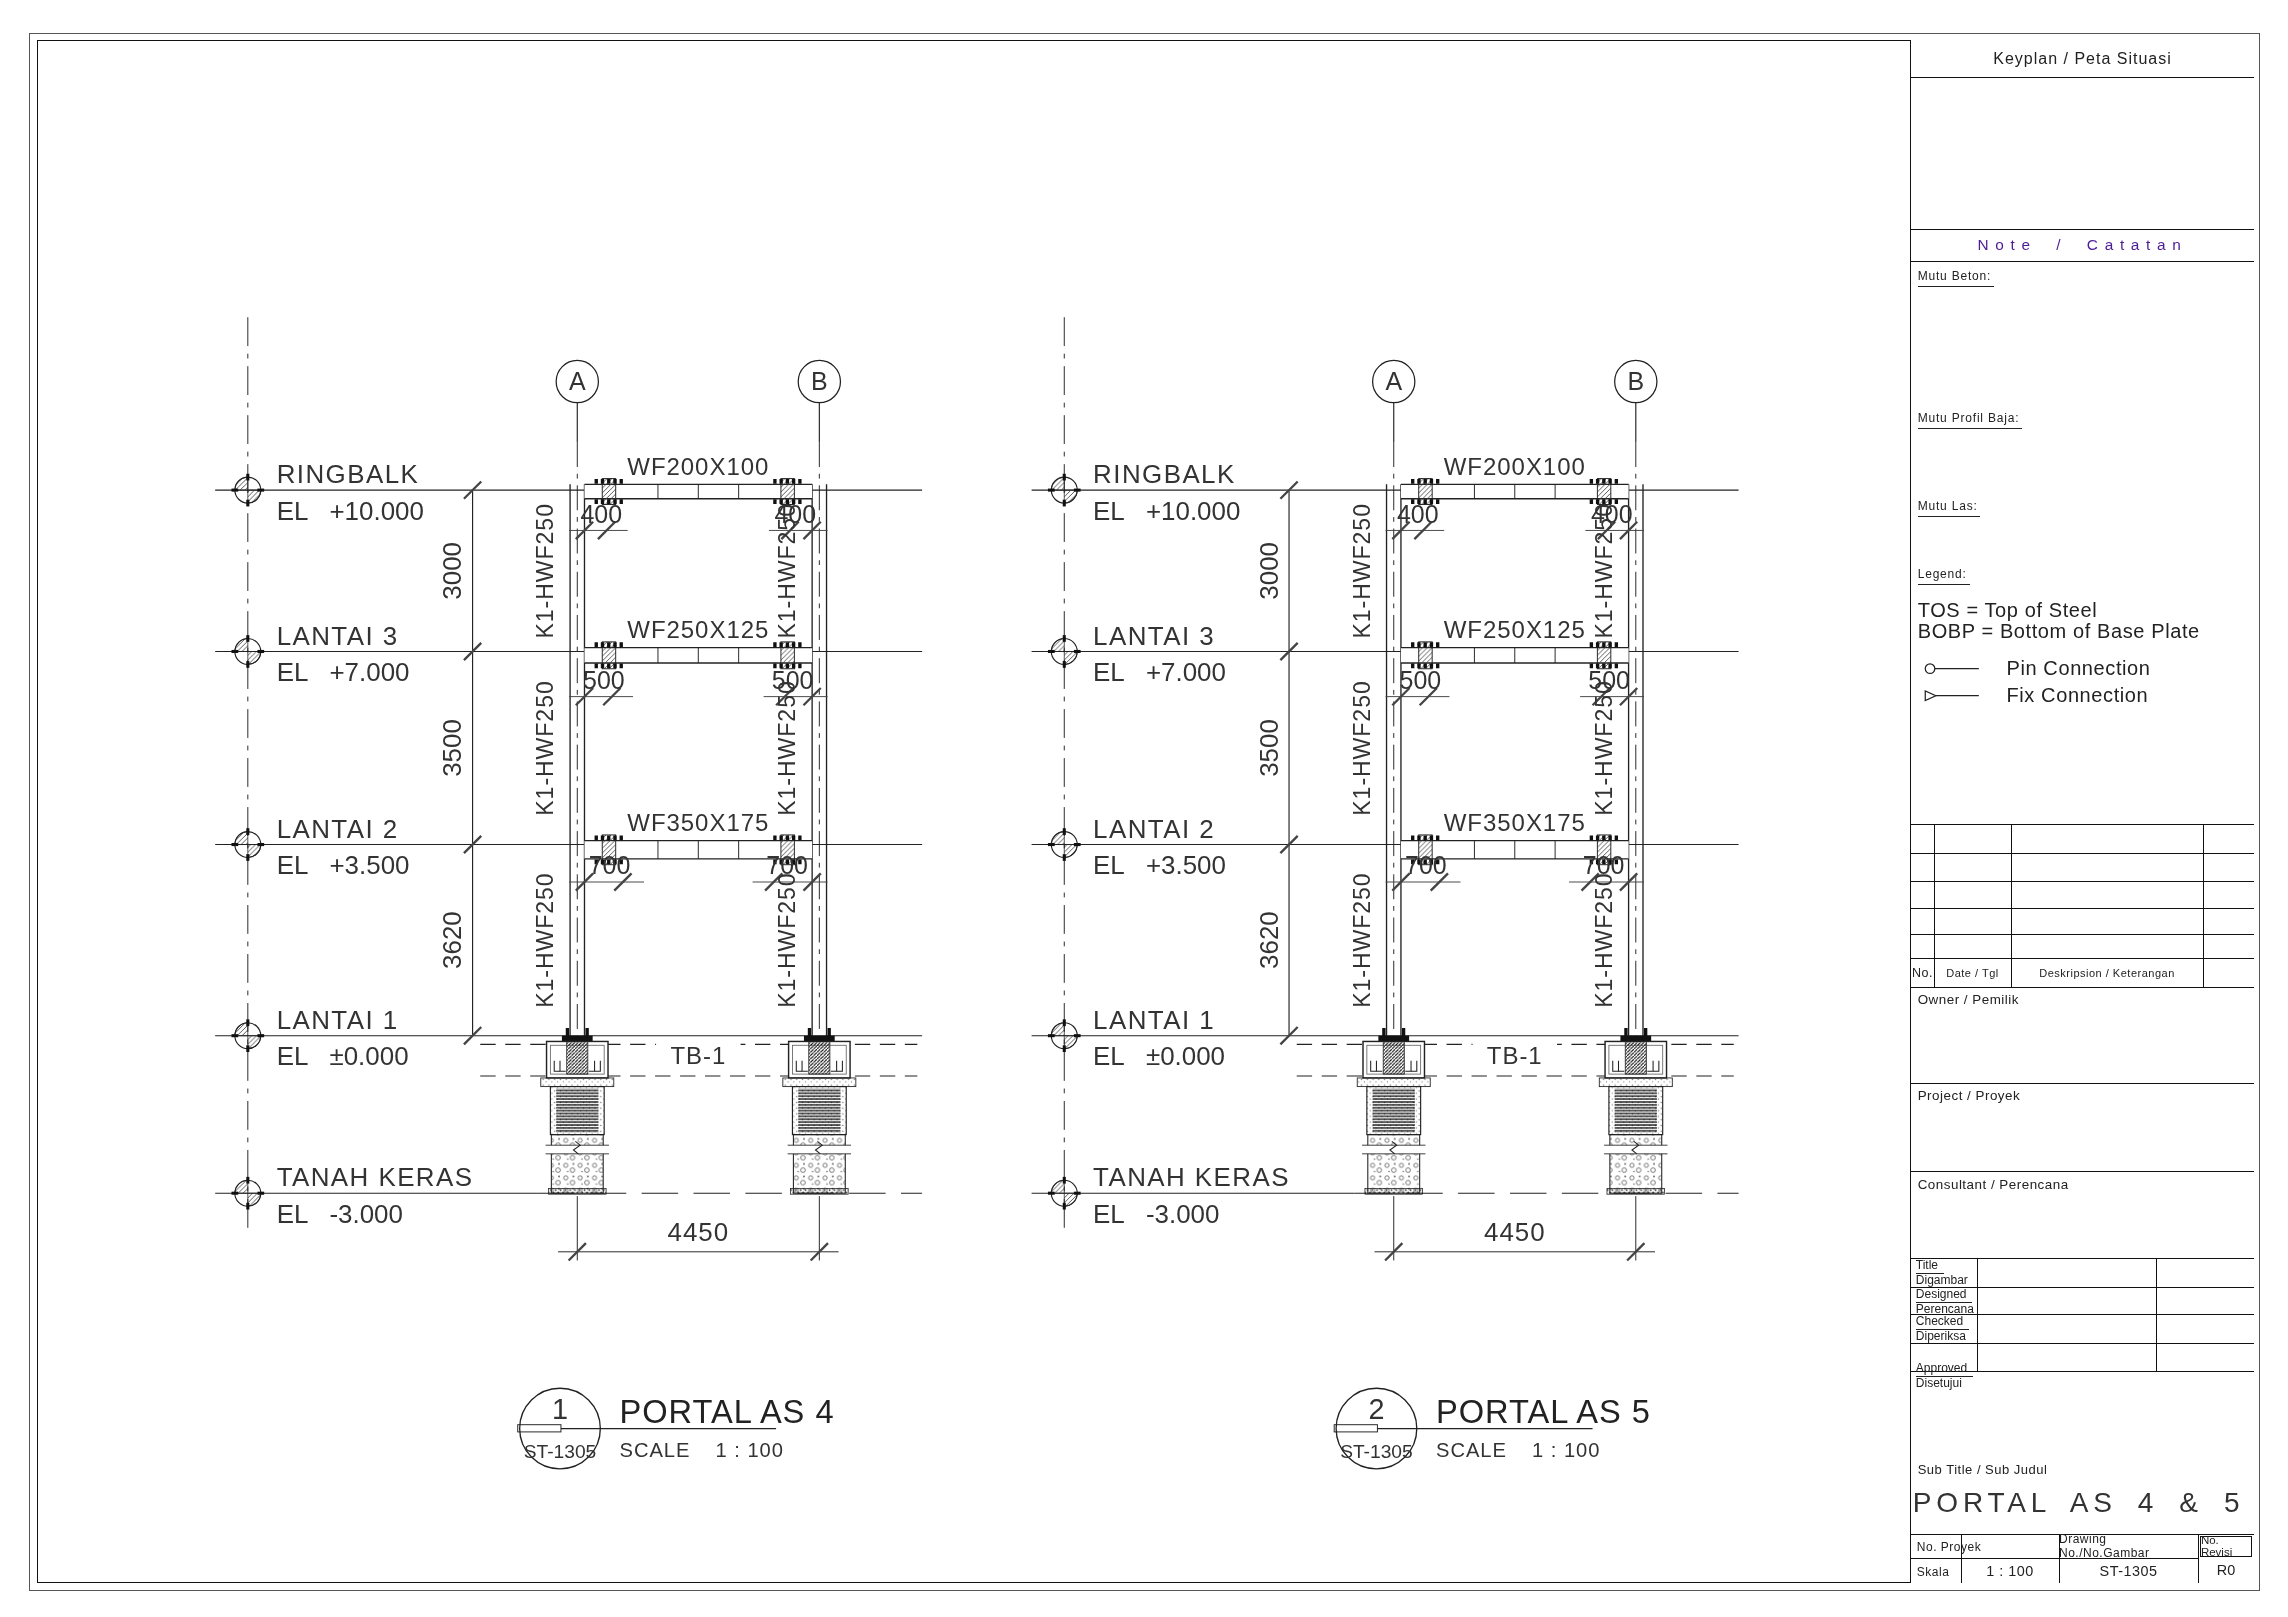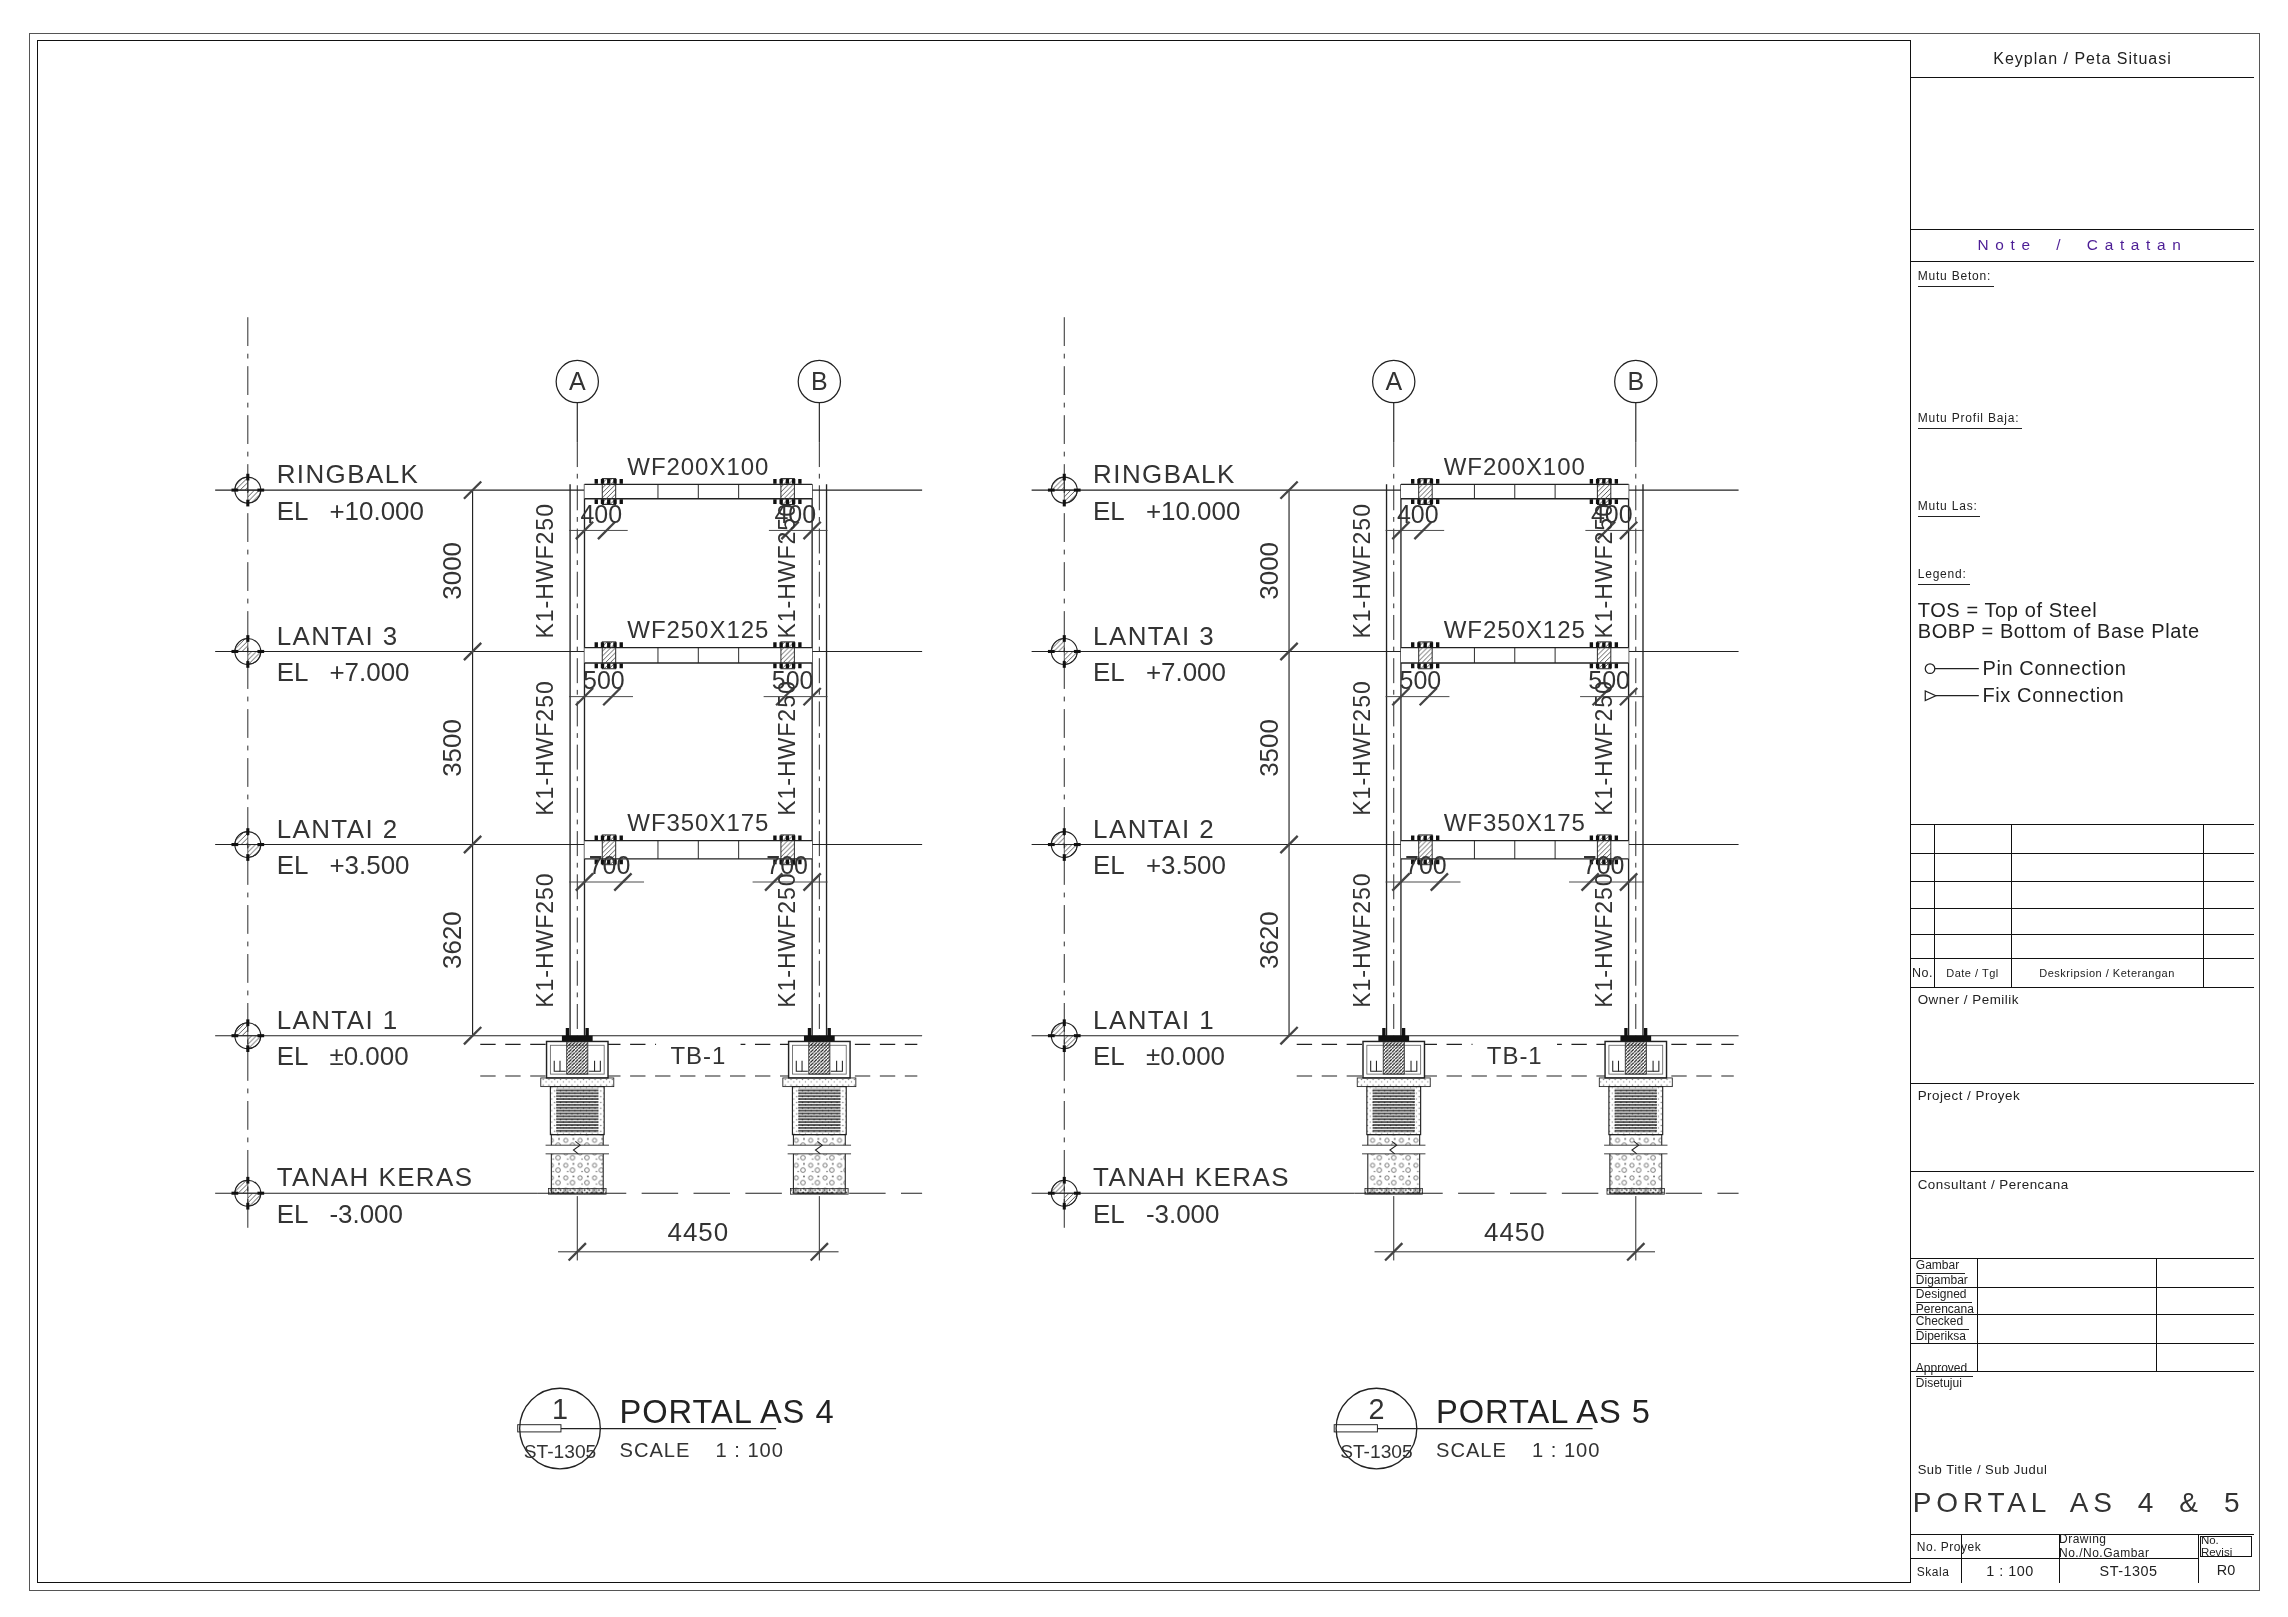--- a/index.html
+++ b/index.html
@@ -15,21 +15,21 @@
   .sec{position:absolute;left:0;right:0;border-bottom:1.2px solid #111}
   .ctr{display:flex;align-items:center;justify-content:center;height:100%}
   .hline{position:absolute;left:0;height:0;border-top:1.1px solid #111}
   .vline{position:absolute;top:0;bottom:0;width:0;border-left:1.1px solid #111}
   .lbl{position:absolute;font-size:13.4px;color:#222;letter-spacing:0.5px;white-space:nowrap}
   .ul{display:inline-block;border-bottom:1.2px solid #222;padding:0 2.9px 2.9px 0}
   .note-h{font-size:15.4px;letter-spacing:6.7px;word-spacing:8.6px;color:#4c1d95}
   .keyplan-h{font-size:16px;letter-spacing:1px}
   .mutu{font-size:12px;letter-spacing:0.8px}
   .leg{font-size:20px;letter-spacing:0.6px}
-  .sym-row{position:absolute;display:flex;align-items:center;gap:0}
+  .sym-row{position:absolute;display:flex;align-items:center;gap:24px}
   .rev-cell{position:absolute;font-size:11px;display:flex;align-items:center;justify-content:center;letter-spacing:0.5px}
   .so-lbl{position:absolute;left:4.8px;font-size:12px;line-height:13.4px;white-space:nowrap}
   .ul2{display:inline-block;border-bottom:1px solid #222;padding-right:5.8px;padding-bottom:1px}
   .sub-val{position:absolute;right:9.6px;top:29px;font-size:28px;letter-spacing:4.8px;word-spacing:8.6px;color:#333;white-space:nowrap}
   .ft-sm{font-size:12px}
   .ft-val{font-size:14.4px}
   .revisi-lblbox{position:absolute;left:1.9px;right:1.9px;top:1.9px;height:19px;border:1.2px solid #111;
                  display:flex;align-items:center;justify-content:center;font-size:11.5px}
   .revisi-val{position:absolute;left:1.9px;right:1.9px;top:25px;height:21px;display:flex;align-items:center;justify-content:center;font-size:14.4px}
 </style>
@@ -565,21 +565,21 @@
     <div class="lbl" style="left:6.7px;top:4.8px">Consultant / Perencana</div>
   </div>
 
   <div class="sec" style="top:1218px;height:113px">
     <div class="vline" style="left:66px"></div>
     <div class="vline" style="left:245px"></div>
     <div class="hline" style="top:29px;width:343px"></div>
     <div class="hline" style="top:56px;width:343px"></div>
     <div class="hline" style="top:85px;width:343px"></div>
     <div class="so-lbl" style="top:1px">
-      <span class="ul2">Gambar</span><br>
+      <span class="ul2">Title</span><br>
       <span>Digambar</span>
     </div>
     <div class="so-lbl" style="top:30px">
       <span class="ul2">Designed</span><br>
       <span>Perencana</span>
     </div>
     <div class="so-lbl" style="top:57px">
       <span class="ul2">Checked</span><br>
       <span>Diperiksa</span>
     </div>

